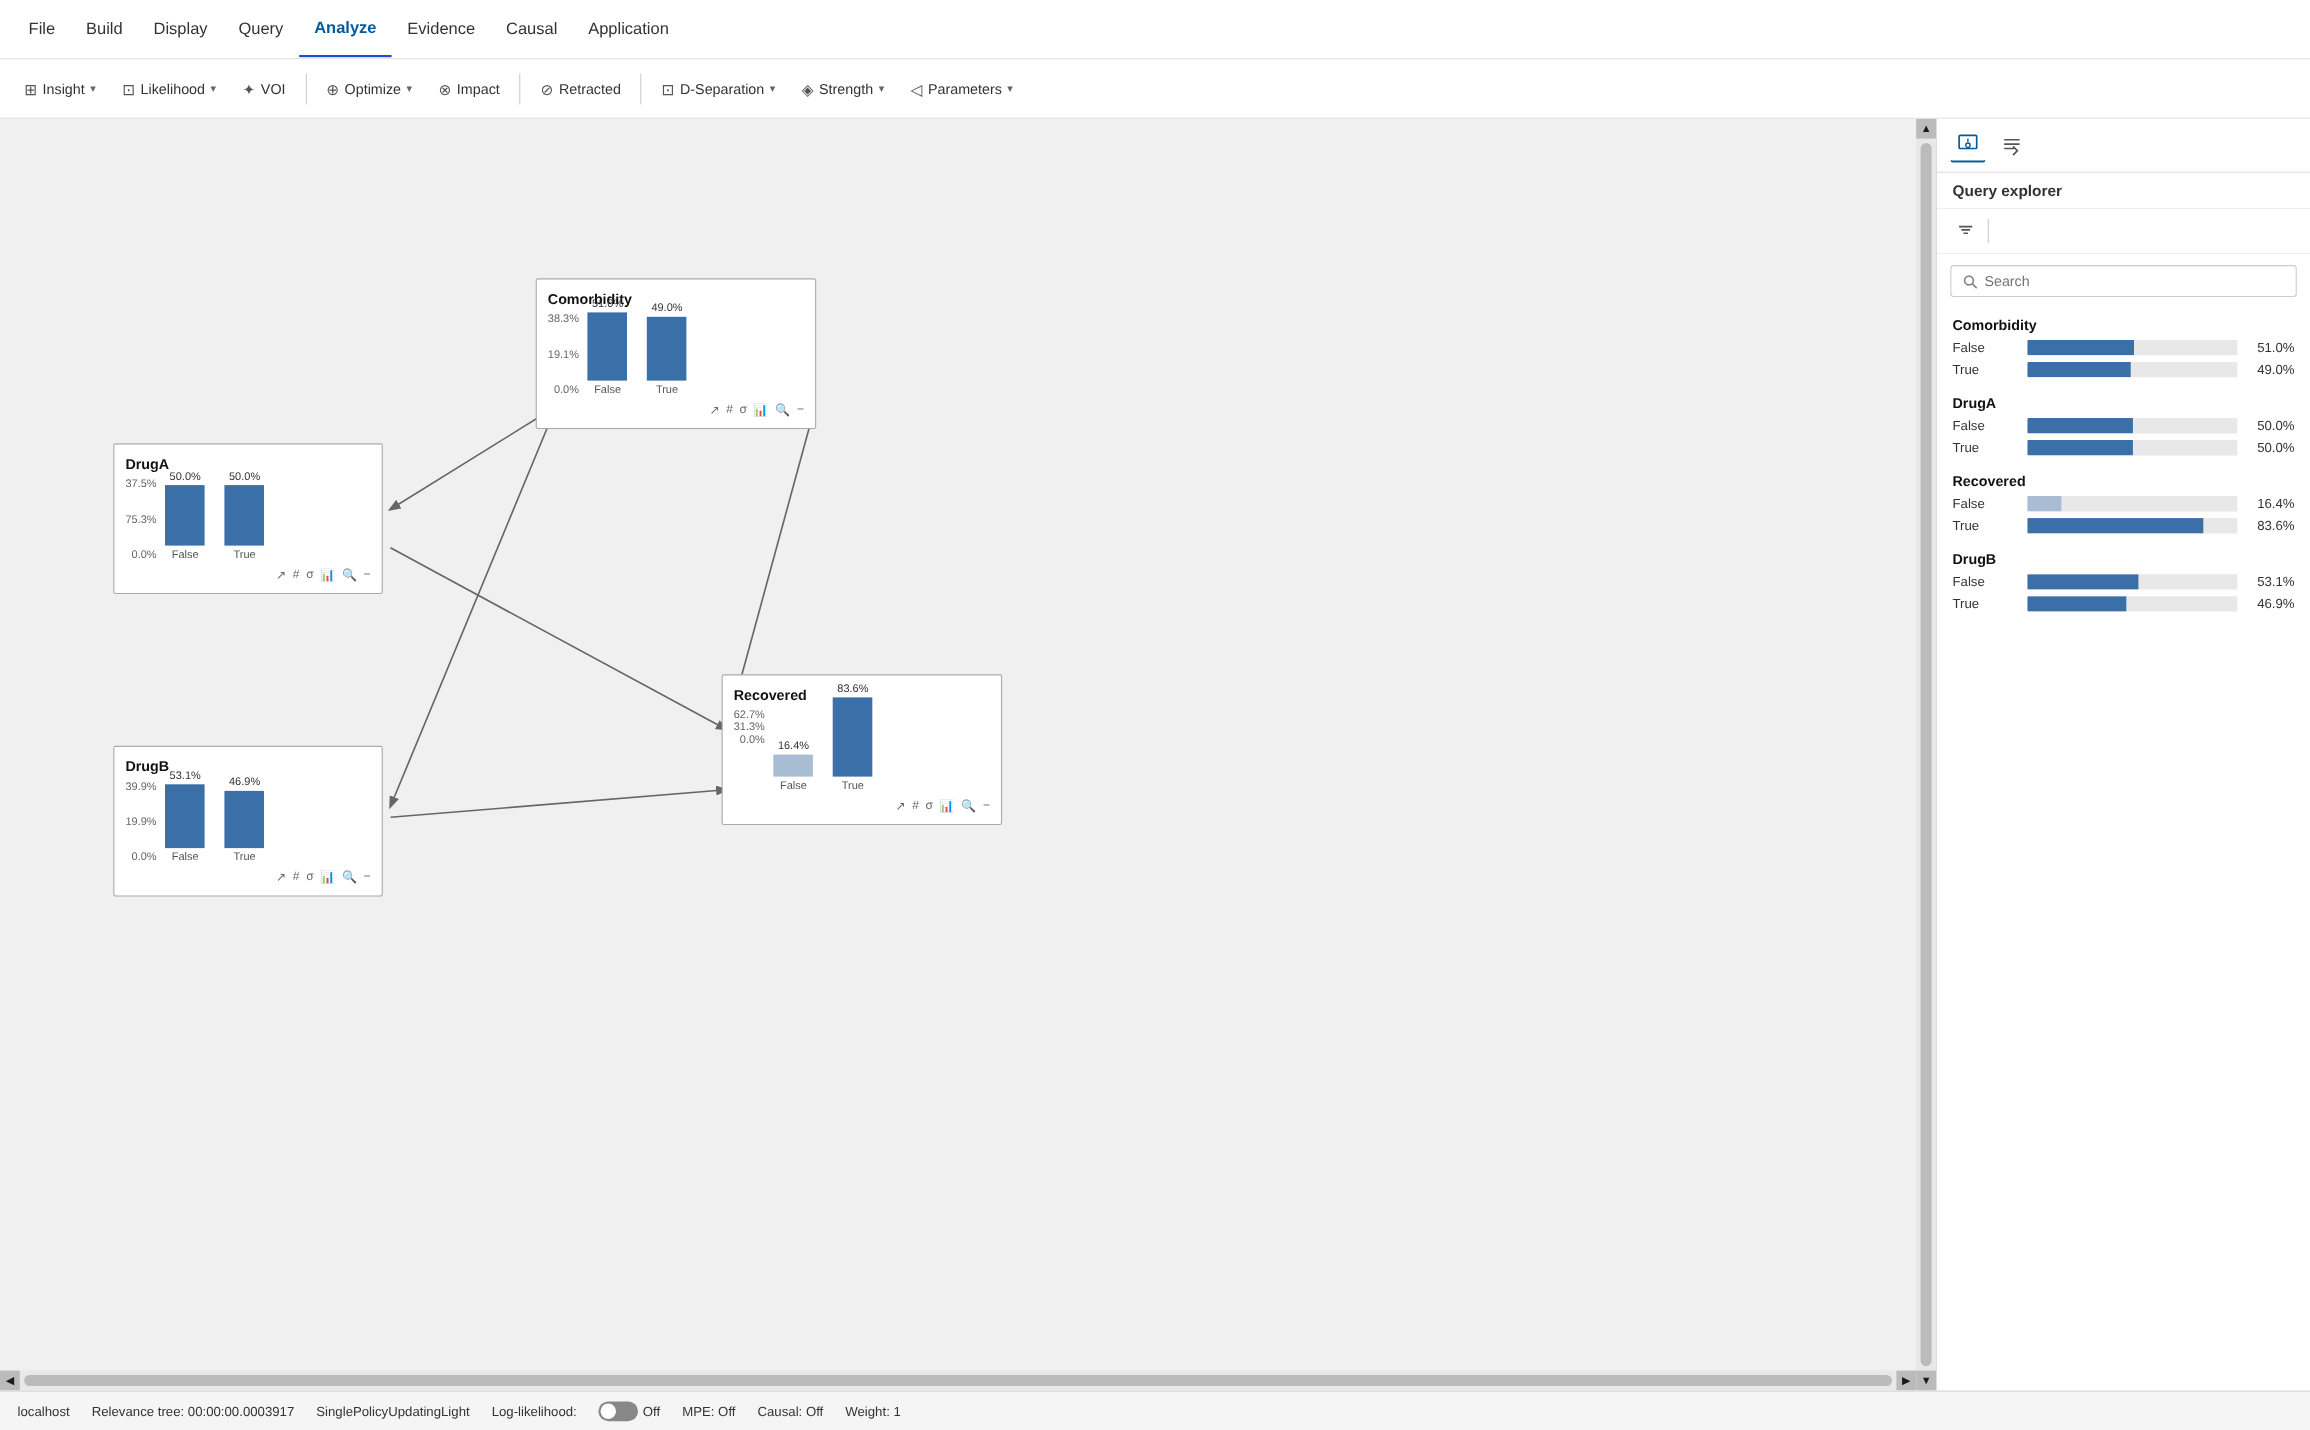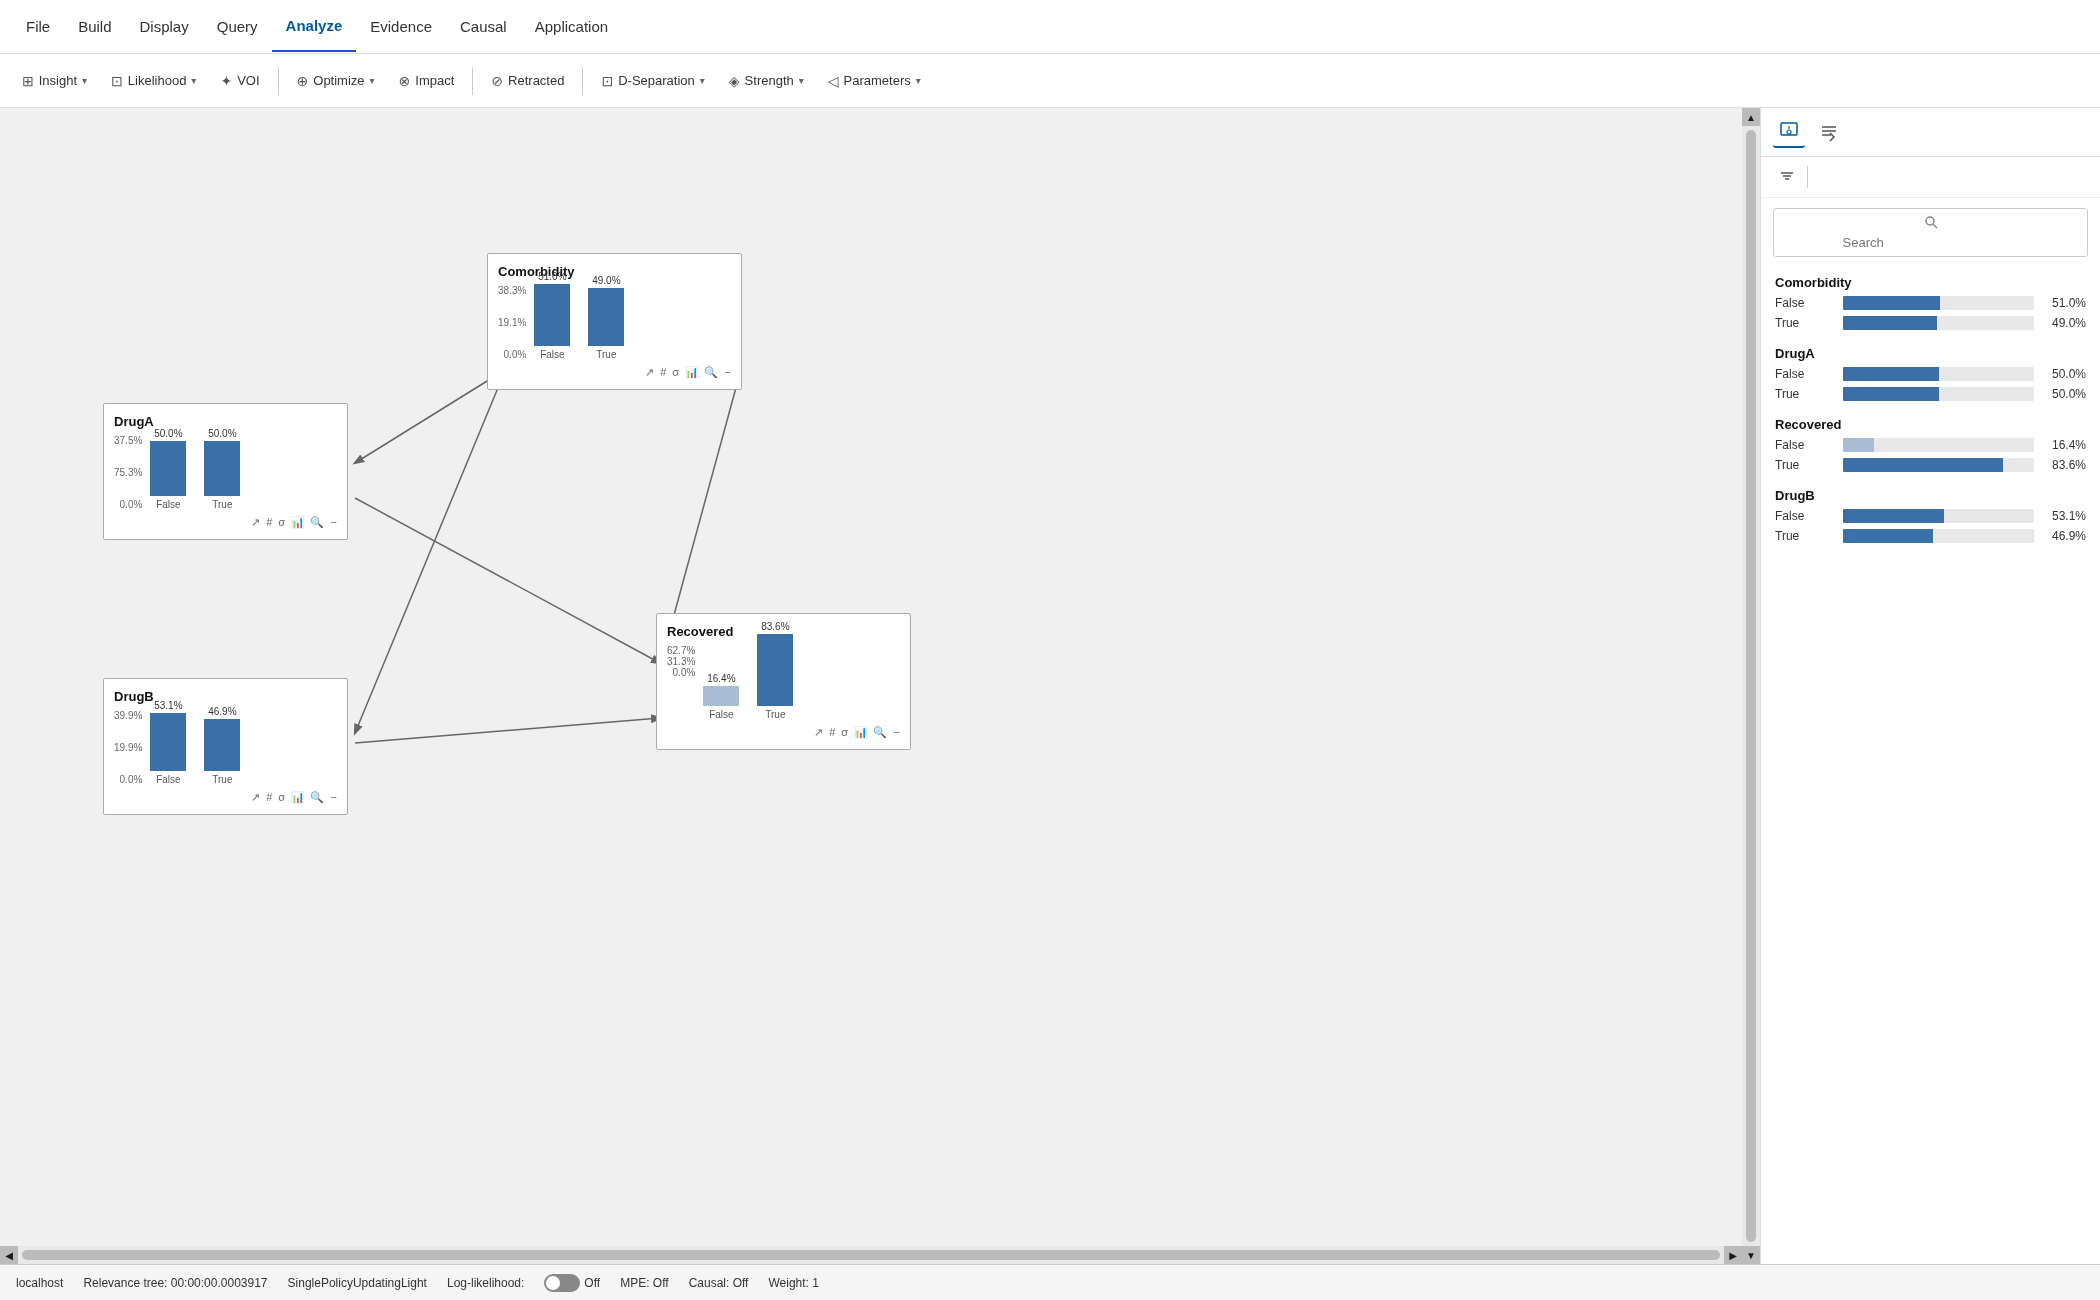--- a/index.html
+++ b/index.html
@@ -22,21 +22,21 @@
 
     
     #canvas { flex: 1; background: #f0f0f0; position: relative; overflow: hidden; }
 
     
     #right-panel { width: 340px; background: #fff; border-left: 1px solid #ddd; display: flex; flex-direction: column; }
     #right-panel-header { display: flex; align-items: center; padding: 8px 12px; border-bottom: 1px solid #ddd; gap: 8px; }
     .panel-icon-btn { width: 32px; height: 32px; display: flex; align-items: center; justify-content: center; cursor: pointer; border-radius: 3px; }
     .panel-icon-btn.active { border-bottom: 2px solid #005a9e; }
     #panel-title { padding: 8px 14px; font-size: 14px; font-weight: 600; color: #333; border-bottom: 1px solid #eee; }
-    #search-box { margin: 10px 12px; border: 1px solid #ccc; border-radius: 3px; padding: 6px 10px; display: flex; align-items: center; gap: 6px; flex-direction: column; }
+    #search-box { margin: 10px 12px; border: 1px solid #ccc; border-radius: 3px; padding: 6px 10px; display: flex; align-items: flex-end; gap: 6px; }
     #search-input { border: none; outline: none; flex: 1; font-size: 13px; }
 
     
     #node-list { flex: 1; overflow-y: auto; padding: 8px 14px; }
     .node-group { margin-bottom: 14px; }
     .node-group-title { font-weight: 700; font-size: 13px; margin-bottom: 4px; color: #111; }
     .node-row { display: flex; align-items: center; gap: 8px; margin-bottom: 2px; padding: 2px 0; }
     .node-row-label { width: 60px; font-size: 12px; color: #333; }
     .bar-container { flex: 1; height: 14px; background: #e8e8e8; position: relative; border-radius: 1px; overflow: hidden; }
     .bar-fill { height: 100%; background: #3a6fa8; }
@@ -297,20 +297,21 @@
       <div class="panel-icon-btn">
         <svg width="20" height="20" viewBox="0 0 20 20">
           <line x1="3" y1="5" x2="17" y2="5" stroke="#555" stroke-width="1.5"></line>
           <line x1="3" y1="9" x2="17" y2="9" stroke="#555" stroke-width="1.5"></line>
           <line x1="3" y1="13" x2="12" y2="13" stroke="#555" stroke-width="1.5"></line>
           <polyline points="11,11 15,15 11,19" fill="none" stroke="#555" stroke-width="1.5"></polyline>
         </svg>
       </div>
     </div>
 
+    <div id="panel-title">Query explorer</div>
 
     <div style="display:flex; align-items:center; gap:6px; padding:6px 12px; border-bottom:1px solid #eee;">
       <div style="display:flex; align-items:center; justify-content:center; width:28px; height:28px; cursor:pointer;">
         <svg width="16" height="16" viewBox="0 0 16 16">
           <line x1="2" y1="4" x2="14" y2="4" stroke="#555" stroke-width="1.5"></line>
           <line x1="4" y1="7" x2="12" y2="7" stroke="#555" stroke-width="1.5"></line>
           <line x1="6" y1="10" x2="10" y2="10" stroke="#555" stroke-width="1.5"></line>
         </svg>
       </div>
       <div style="width:1px; height:22px; background:#ccc;"></div>

